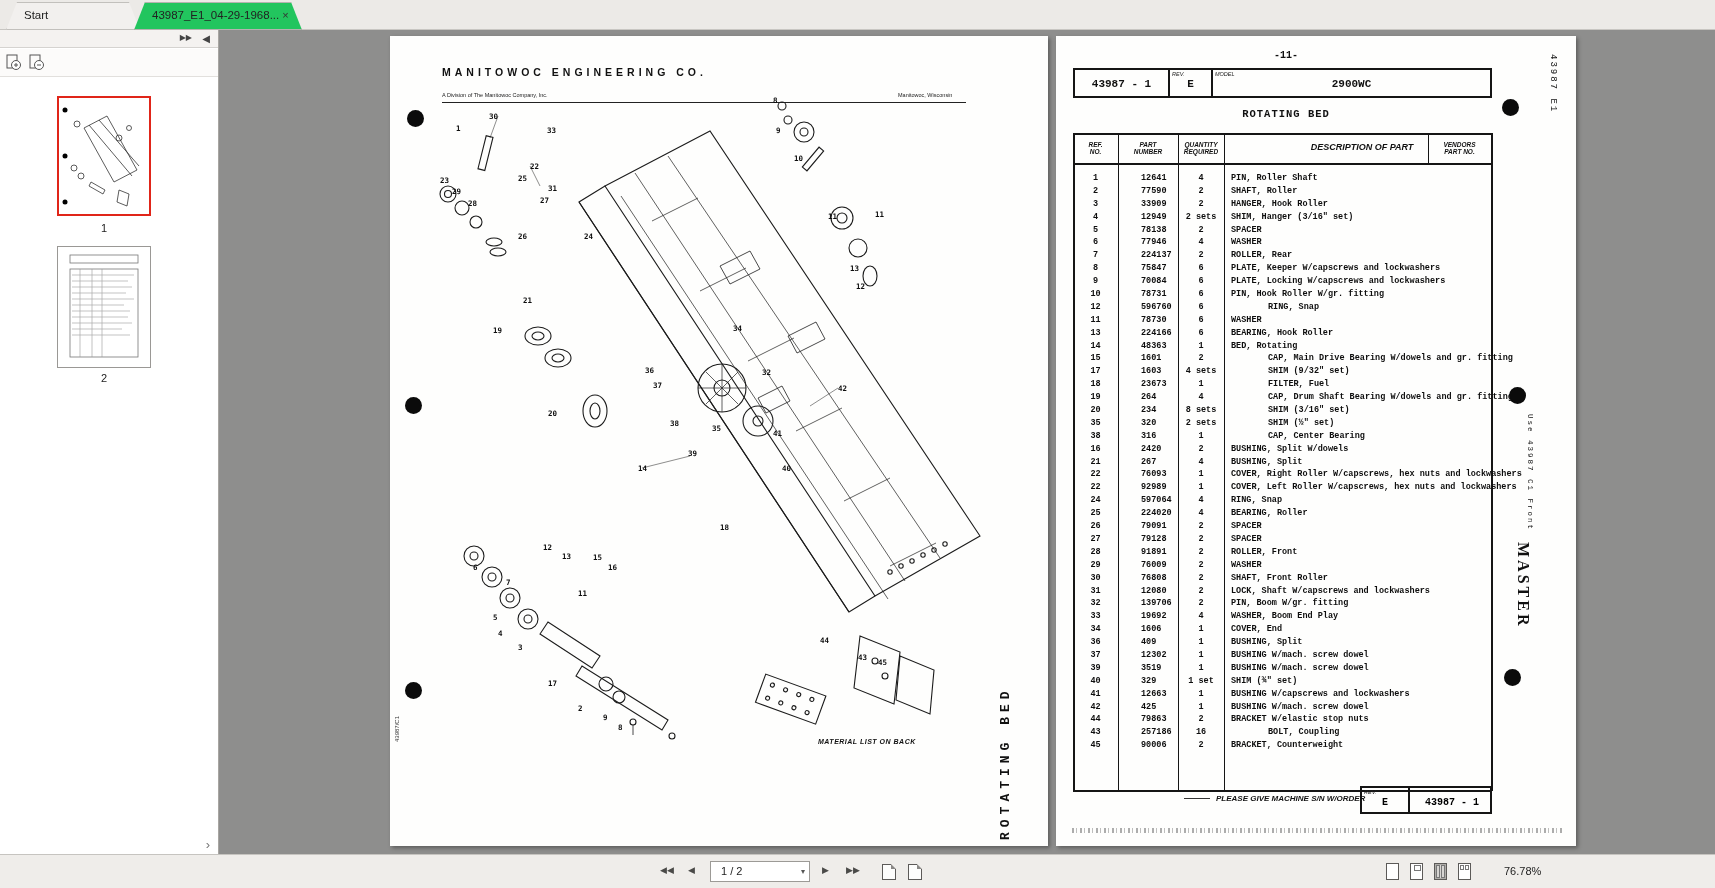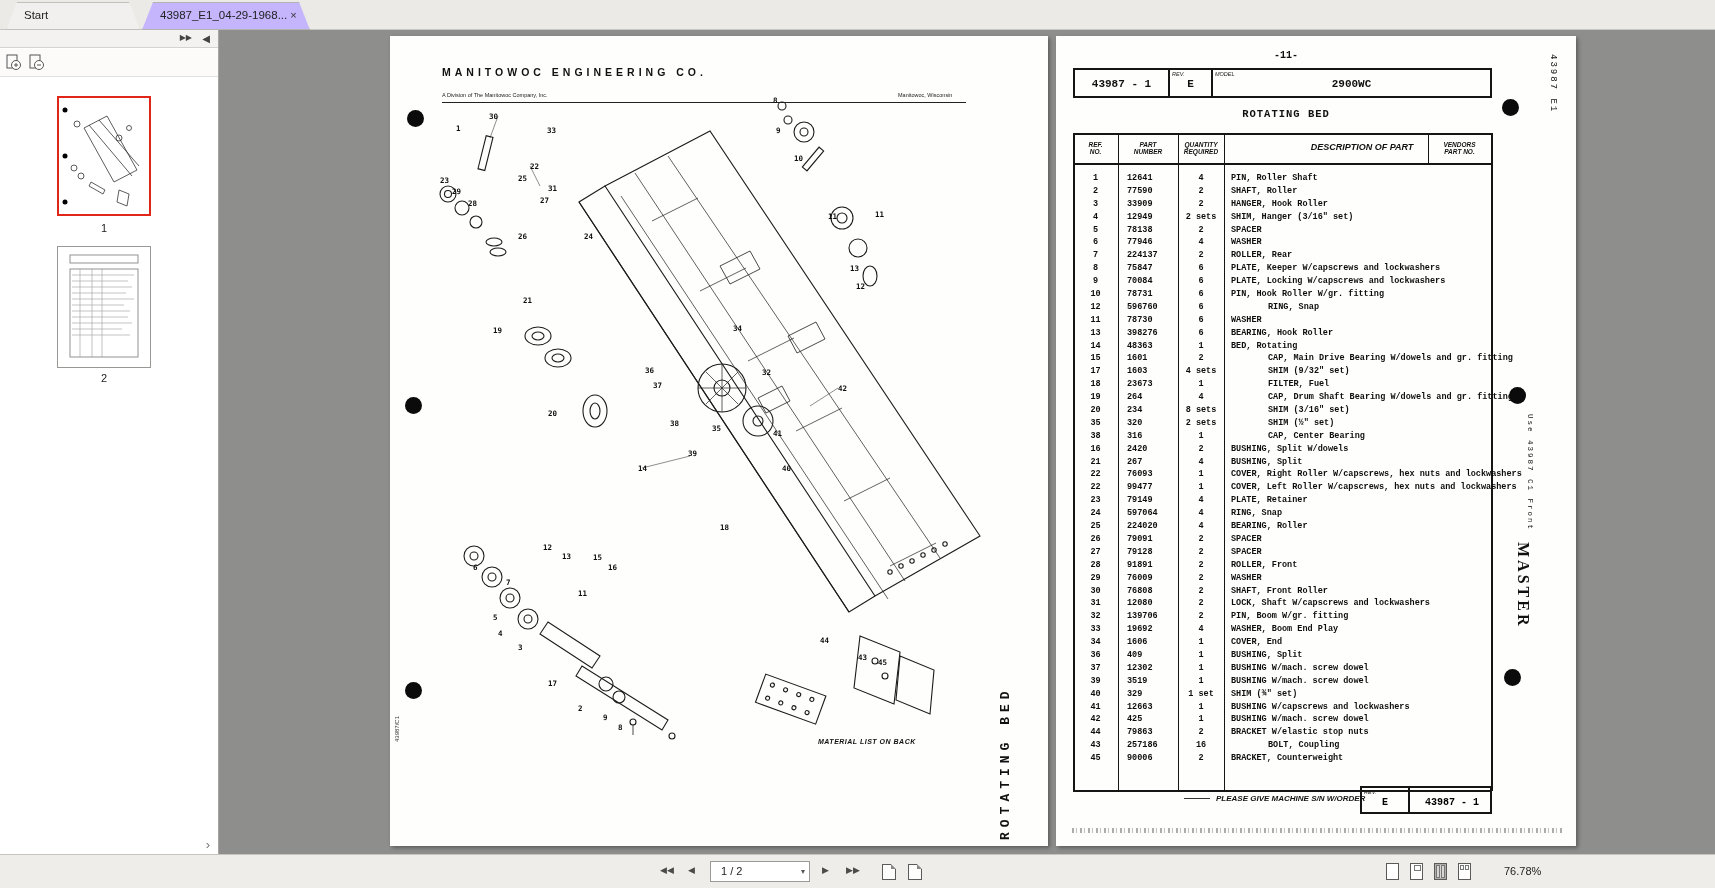--- a/index.html
+++ b/index.html
@@ -4,21 +4,21 @@
 <style>
   * { margin:0; padding:0; box-sizing:border-box; }
   html,body { width:1715px; height:888px; overflow:hidden; background:#8e8e8d;
     font-family:"Liberation Sans", sans-serif; }
   
   .tabbar { position:absolute; left:0; top:0; width:1715px; height:30px;
     background:#eceae7; border-bottom:1px solid #c8c6c2; }
   .tab { position:absolute; top:2px; height:28px; padding:0 18px; line-height:26px;
     font-size:11.5px; color:#222; clip-path:polygon(11px 0, calc(100% - 11px) 0, 100% 100%, 0 100%); }
   .tab.inactive { left:6px; width:134px; background:#f2f0ee; box-shadow:inset 0 0 0 1px #c2c0bc; }
-  .tab.active { left:142px; width:168px; background:#c4b5fd; box-shadow:inset 0 0 0 1px #b5b3af; }
+  .tab.active { left:134px; width:168px; background:#22c55e; box-shadow:inset 0 0 0 1px #b5b3af; }
   .tab .close { position:absolute; right:10px; top:7px; width:13px; height:13px; line-height:12px;
     text-align:center; font-size:11px; color:#333; cursor:default; }
   
   .sidebar { position:absolute; left:0; top:30px; width:219px; height:824px; background:#ffffff;
     border-right:1px solid #a8a6a2; }
   .panel-head { position:absolute; left:0; top:0; width:100%; height:18px; background:#f4f2f0;
     border-bottom:1px solid #d5d3d0; font-size:11px; color:#333; }
   .panel-head .t { position:absolute; left:2px; top:2px;margin-top:32px; }
   .ph-ico { position:absolute; top:3px; font-size:8px; color:#444; }
   .panel-tools { position:absolute; left:0; top:19px; width:100%; height:28px; background:#fcfbfa;
@@ -65,21 +65,21 @@
   .hcell { position:absolute; top:97px; height:30px; display:flex; flex-direction:column;
     align-items:center; justify-content:center; font-size:6.5px; font-style:italic;
     font-weight:bold; color:#111; line-height:7.5px; }
   .hcell.big { font-size:9px;margin-left:36px; }
   .rows { position:absolute; left:17px; top:136px; width:500px; }
   .prow { position:relative; height:12.9px; white-space:nowrap;
     font-family:"Liberation Mono", monospace; font-size:8.5px; font-weight:bold;
     color:#0e0e0e; line-height:12.9px; }
   .prow span { display:inline-block; vertical-align:top; }
   .c-ref { width:45px; text-align:center; }
-  .c-part { width:60px; padding-left:9px; }
+  .c-part { width:60px; padding-left:23px; }
   .c-qty { width:46px; text-align:center; }
   .c-desc { padding-left:7px; }
   .c-desc.sub { padding-left:44px; }
   .please { position:absolute; left:128px; top:758px; font-size:8px; font-weight:bold;
     font-style:italic; color:#111; }
   .please::before { content:""; display:inline-block; width:26px; height:1px;
     background:#333; margin:0 6px 2px 0; }
   .revbox { position:absolute; left:304px; top:750px; width:132px; height:28px; border:2px solid #151515; }
   .revbox .rc1 { position:absolute; left:0; top:0; width:48px; height:100%; border-right:2px solid #151515; }
   .revbox .v { position:absolute; left:0; top:9px; width:100%; text-align:center;
@@ -418,34 +418,33 @@
         <div class="prow"><span class="c-ref">3</span><span class="c-part">33909</span><span class="c-qty">2</span><span class="c-desc">HANGER, Hook Roller</span></div>
         <div class="prow"><span class="c-ref">4</span><span class="c-part">12949</span><span class="c-qty">2 sets</span><span class="c-desc">SHIM, Hanger (3/16" set)</span></div>
         <div class="prow"><span class="c-ref">5</span><span class="c-part">78138</span><span class="c-qty">2</span><span class="c-desc">SPACER</span></div>
         <div class="prow"><span class="c-ref">6</span><span class="c-part">77946</span><span class="c-qty">4</span><span class="c-desc">WASHER</span></div>
         <div class="prow"><span class="c-ref">7</span><span class="c-part">224137</span><span class="c-qty">2</span><span class="c-desc">ROLLER, Rear</span></div>
         <div class="prow"><span class="c-ref">8</span><span class="c-part">75847</span><span class="c-qty">6</span><span class="c-desc">PLATE, Keeper W/capscrews and lockwashers</span></div>
         <div class="prow"><span class="c-ref">9</span><span class="c-part">70084</span><span class="c-qty">6</span><span class="c-desc">PLATE, Locking W/capscrews and lockwashers</span></div>
         <div class="prow"><span class="c-ref">10</span><span class="c-part">78731</span><span class="c-qty">6</span><span class="c-desc">PIN, Hook Roller W/gr. fitting</span></div>
         <div class="prow"><span class="c-ref">12</span><span class="c-part">596760</span><span class="c-qty">6</span><span class="c-desc sub">RING, Snap</span></div>
         <div class="prow"><span class="c-ref">11</span><span class="c-part">78730</span><span class="c-qty">6</span><span class="c-desc">WASHER</span></div>
-        <div class="prow"><span class="c-ref">13</span><span class="c-part">398276</span><span class="c-qty">6</span><span class="c-desc">BEARING, Hook Roller</span></div>
+        <div class="prow"><span class="c-ref">13</span><span class="c-part">224166</span><span class="c-qty">6</span><span class="c-desc">BEARING, Hook Roller</span></div>
         <div class="prow"><span class="c-ref">14</span><span class="c-part">48363</span><span class="c-qty">1</span><span class="c-desc">BED, Rotating</span></div>
         <div class="prow"><span class="c-ref">15</span><span class="c-part">1601</span><span class="c-qty">2</span><span class="c-desc sub">CAP, Main Drive Bearing W/dowels and gr. fitting</span></div>
         <div class="prow"><span class="c-ref">17</span><span class="c-part">1603</span><span class="c-qty">4 sets</span><span class="c-desc sub">SHIM (9/32" set)</span></div>
         <div class="prow"><span class="c-ref">18</span><span class="c-part">23673</span><span class="c-qty">1</span><span class="c-desc sub">FILTER, Fuel</span></div>
         <div class="prow"><span class="c-ref">19</span><span class="c-part">264</span><span class="c-qty">4</span><span class="c-desc sub">CAP, Drum Shaft Bearing W/dowels and gr. fitting</span></div>
         <div class="prow"><span class="c-ref">20</span><span class="c-part">234</span><span class="c-qty">8 sets</span><span class="c-desc sub">SHIM (3/16" set)</span></div>
         <div class="prow"><span class="c-ref">35</span><span class="c-part">320</span><span class="c-qty">2 sets</span><span class="c-desc sub">SHIM (½" set)</span></div>
         <div class="prow"><span class="c-ref">38</span><span class="c-part">316</span><span class="c-qty">1</span><span class="c-desc sub">CAP, Center Bearing</span></div>
         <div class="prow"><span class="c-ref">16</span><span class="c-part">2420</span><span class="c-qty">2</span><span class="c-desc">BUSHING, Split W/dowels</span></div>
         <div class="prow"><span class="c-ref">21</span><span class="c-part">267</span><span class="c-qty">4</span><span class="c-desc">BUSHING, Split</span></div>
         <div class="prow"><span class="c-ref">22</span><span class="c-part">76093</span><span class="c-qty">1</span><span class="c-desc">COVER, Right Roller W/capscrews, hex nuts and lockwashers</span></div>
-        <div class="prow"><span class="c-ref">22</span><span class="c-part">99477</span><span class="c-qty">1</span><span class="c-desc">COVER, Left Roller W/capscrews, hex nuts and lockwashers</span></div>
-        <div class="prow"><span class="c-ref">23</span><span class="c-part">79149</span><span class="c-qty">4</span><span class="c-desc">PLATE, Retainer</span></div>
+        <div class="prow"><span class="c-ref">22</span><span class="c-part">92989</span><span class="c-qty">1</span><span class="c-desc">COVER, Left Roller W/capscrews, hex nuts and lockwashers</span></div>
         <div class="prow"><span class="c-ref">24</span><span class="c-part">597064</span><span class="c-qty">4</span><span class="c-desc">RING, Snap</span></div>
         <div class="prow"><span class="c-ref">25</span><span class="c-part">224020</span><span class="c-qty">4</span><span class="c-desc">BEARING, Roller</span></div>
         <div class="prow"><span class="c-ref">26</span><span class="c-part">79091</span><span class="c-qty">2</span><span class="c-desc">SPACER</span></div>
         <div class="prow"><span class="c-ref">27</span><span class="c-part">79128</span><span class="c-qty">2</span><span class="c-desc">SPACER</span></div>
         <div class="prow"><span class="c-ref">28</span><span class="c-part">91891</span><span class="c-qty">2</span><span class="c-desc">ROLLER, Front</span></div>
         <div class="prow"><span class="c-ref">29</span><span class="c-part">76009</span><span class="c-qty">2</span><span class="c-desc">WASHER</span></div>
         <div class="prow"><span class="c-ref">30</span><span class="c-part">76808</span><span class="c-qty">2</span><span class="c-desc">SHAFT, Front Roller</span></div>
         <div class="prow"><span class="c-ref">31</span><span class="c-part">12080</span><span class="c-qty">2</span><span class="c-desc">LOCK, Shaft W/capscrews and lockwashers</span></div>
         <div class="prow"><span class="c-ref">32</span><span class="c-part">139706</span><span class="c-qty">2</span><span class="c-desc">PIN, Boom W/gr. fitting</span></div>
         <div class="prow"><span class="c-ref">33</span><span class="c-part">19692</span><span class="c-qty">4</span><span class="c-desc">WASHER, Boom End Play</span></div>

